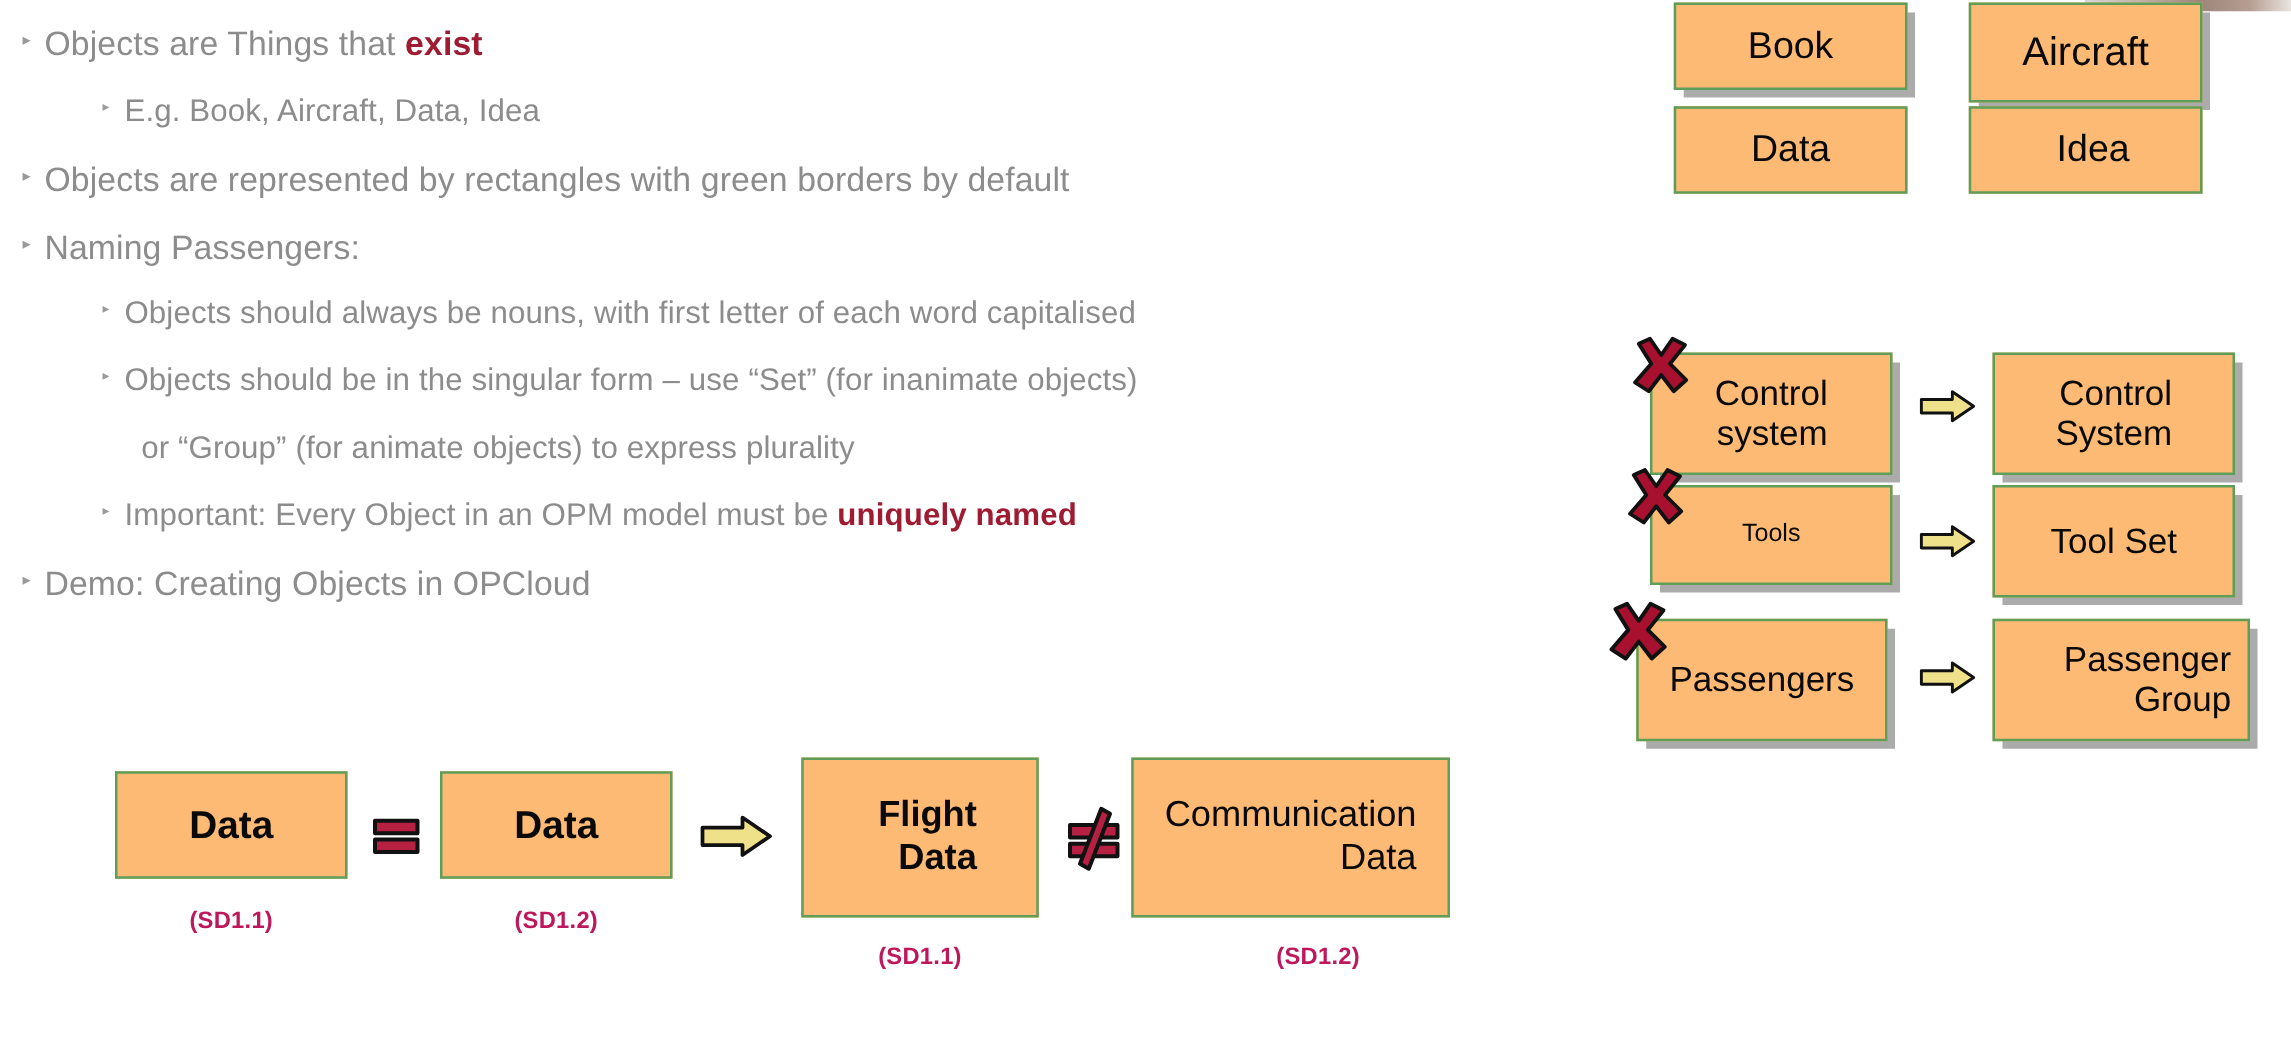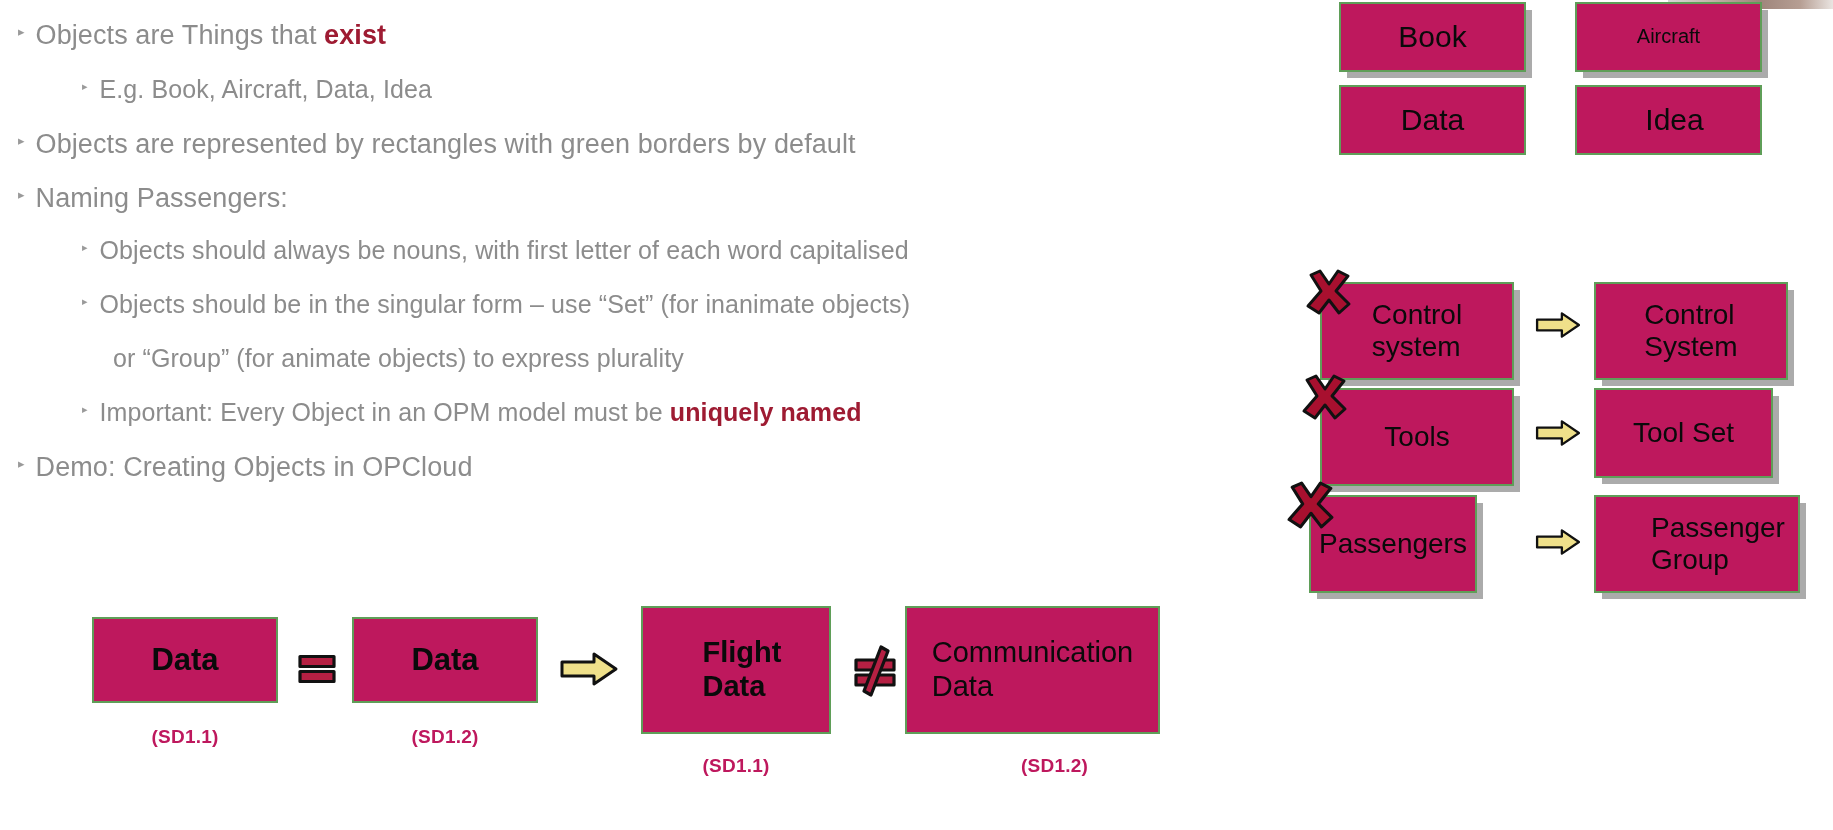--- a/index.html
+++ b/index.html
@@ -26,23 +26,23 @@
   }
   .bul.l2{font-size:11px;margin-right:12px;top:.5em;}
   .btxt{color:#8c8c8c;font-weight:400;letter-spacing:.1px;}
   .lvl1 .btxt{font-size:27px;}
   .lvl2 .btxt{font-size:25px;}
   .accent{color:#9e1b32;font-weight:700;}
 
   
   .obj{
     position:absolute;box-sizing:border-box;
-    border:2.4px solid #5f9e58;background:#be185d;
+    border:2.4px solid #5f9e58;background:#fdba74;
     display:flex;align-items:center;justify-content:center;
-    text-align:left;color:#0a0a0a;
+    text-align:right;color:#0a0a0a;
     font-family:"Liberation Sans","DejaVu Sans",sans-serif;
     line-height:1.16;
   }
   .obj.shadow{box-shadow:7px 7px 0 -1px rgba(120,120,120,.62);}
   .cap{
     position:absolute;color:#be185d;font-size:19px;font-weight:700;
     text-align:center;letter-spacing:.2px;
   }
 
   
@@ -145,21 +145,21 @@
   <div class="obj" style="left:905px;top:606px;width:255px;height:128px;font-size:29px;font-weight:400;white-space:pre-line;">
     <span>Communication
 Data</span>
   </div>
   <div class="cap" style="left:905px;top:755px;width:299px;">(SD1.2)</div>
 
   <div class="obj shadow" style="left:1339px;top:2px;width:187px;height:70px;font-size:30px;">
     <span>Book</span>
   </div>
 
-  <div class="obj shadow" style="left:1575px;top:2px;width:187px;height:70px;font-size:20px;">
+  <div class="obj shadow" style="left:1575px;top:2px;width:187px;height:80px;font-size:32px;">
     <span>Aircraft</span>
   </div>
 
   <div class="obj" style="left:1339px;top:85px;width:187px;height:70px;font-size:30px;">
     <span>Data</span>
   </div>
 
   <div class="obj" style="left:1575px;top:85px;width:187px;height:70px;font-size:30px;padding-left:12px;">
     <span>Idea</span>
   </div>
@@ -172,34 +172,34 @@
     <path d="M8 6 L17 2 L26 15 L35 2 L45 7 L33 22 L46 35 L36 44 L26 31 L16 44 L5 37 L18 22 Z" fill="#a8102f" stroke="#111" stroke-width="3" stroke-linejoin="round"></path>
   </svg>
   <svg class="yarrow" style="left:1534px;top:307px;" width="48" height="36" viewBox="0 0 62 42">
     <path d="M4 14 H36 V6 L58 21 L36 36 V28 H4 Z" fill="#efe08a" stroke="#111" stroke-width="3" stroke-linejoin="round"></path>
   </svg>
   <div class="obj shadow" style="left:1594px;top:282px;width:194px;height:98px;font-size:28px;white-space:pre-line;">
     <span>Control
 System</span>
   </div>
 
-  <div class="obj shadow" style="left:1320px;top:388px;width:194px;height:98px;font-size:28px;white-space:pre-line;">
+  <div class="obj shadow" style="left:1320px;top:388px;width:194px;height:80px;font-size:20px;white-space:pre-line;">
     <span>Tools</span>
   </div>
   <svg class="xmark" style="left:1299px;top:374px;" width="52" height="48" viewBox="0 0 52 48">
     <path d="M8 6 L17 2 L26 15 L35 2 L45 7 L33 22 L46 35 L36 44 L26 31 L16 44 L5 37 L18 22 Z" fill="#a8102f" stroke="#111" stroke-width="3" stroke-linejoin="round"></path>
   </svg>
   <svg class="yarrow" style="left:1534px;top:415px;" width="48" height="36" viewBox="0 0 62 42">
     <path d="M4 14 H36 V6 L58 21 L36 36 V28 H4 Z" fill="#efe08a" stroke="#111" stroke-width="3" stroke-linejoin="round"></path>
   </svg>
-  <div class="obj shadow" style="left:1594px;top:388px;width:179px;height:90px;font-size:28px;white-space:pre-line;">
+  <div class="obj shadow" style="left:1594px;top:388px;width:194px;height:90px;font-size:28px;white-space:pre-line;">
     <span>Tool Set</span>
   </div>
 
-  <div class="obj shadow" style="left:1309px;top:495px;width:168px;height:98px;font-size:28px;white-space:pre-line;">
+  <div class="obj shadow" style="left:1309px;top:495px;width:201px;height:98px;font-size:28px;white-space:pre-line;">
     <span>Passengers</span>
   </div>
   <svg class="xmark" style="left:1283px;top:481px;" width="56" height="50" viewBox="0 0 52 48">
     <path d="M8 6 L17 2 L26 15 L35 2 L45 7 L33 22 L46 35 L36 44 L26 31 L16 44 L5 37 L18 22 Z" fill="#a8102f" stroke="#111" stroke-width="3" stroke-linejoin="round"></path>
   </svg>
   <svg class="yarrow" style="left:1534px;top:524px;" width="48" height="36" viewBox="0 0 62 42">
     <path d="M4 14 H36 V6 L58 21 L36 36 V28 H4 Z" fill="#efe08a" stroke="#111" stroke-width="3" stroke-linejoin="round"></path>
   </svg>
   <div class="obj shadow" style="left:1594px;top:495px;width:206px;height:98px;font-size:28px;white-space:pre-line;padding-left:42px;">
     <span>Passenger

